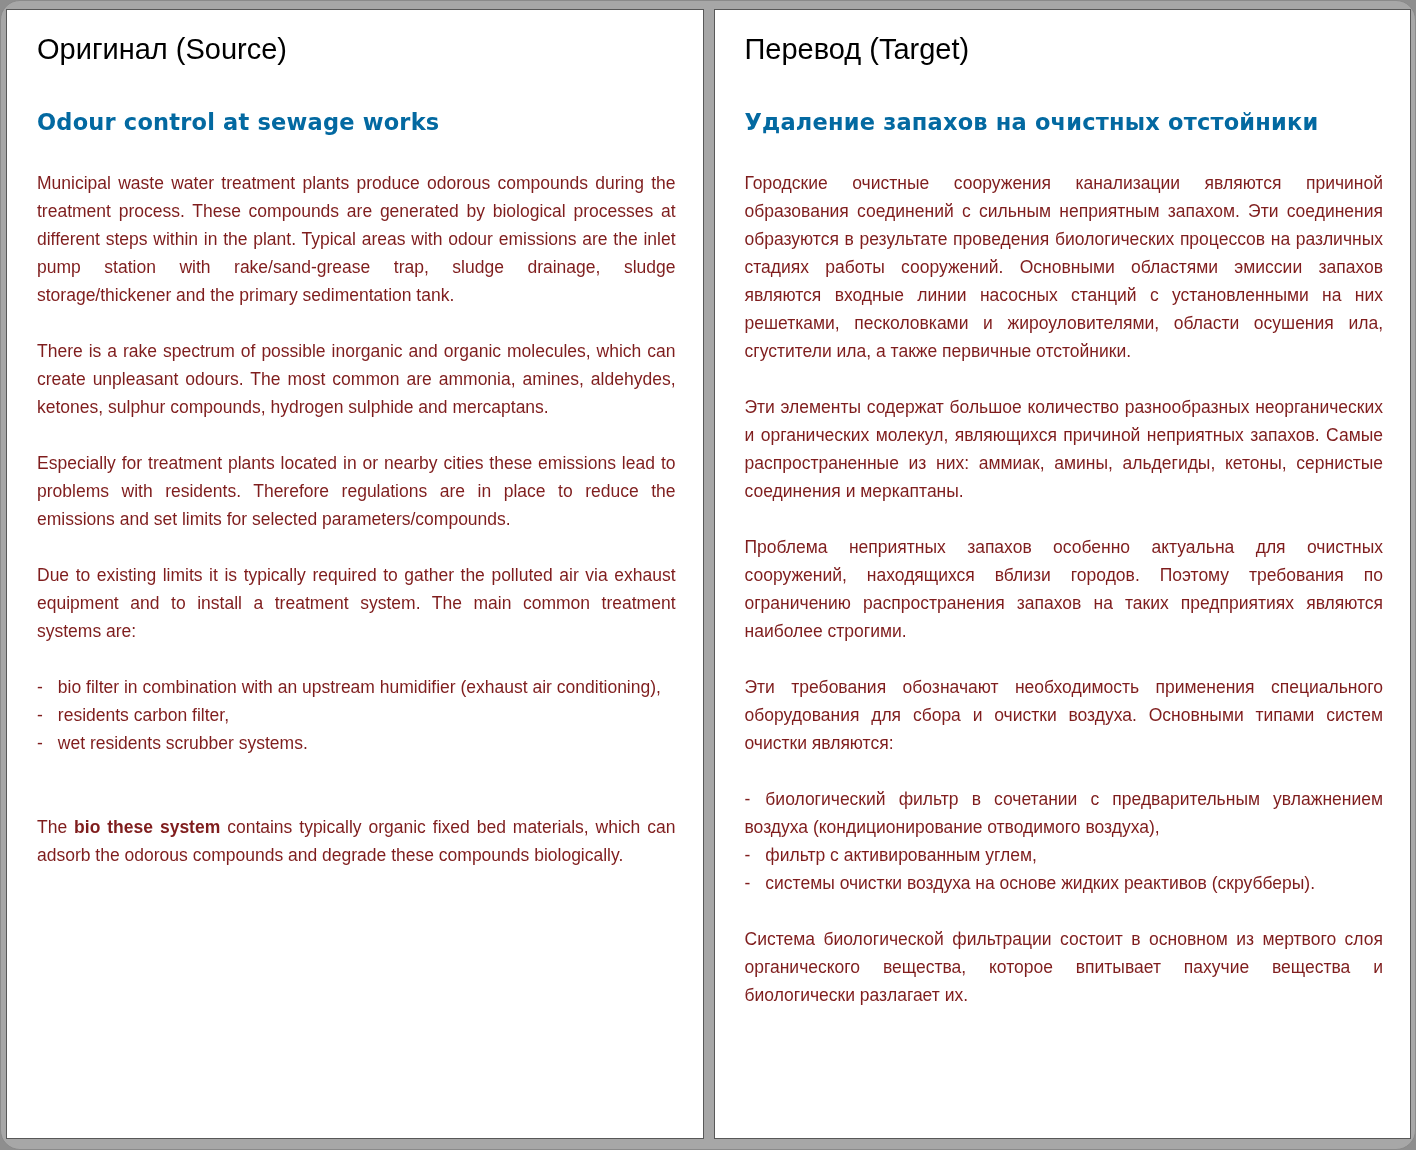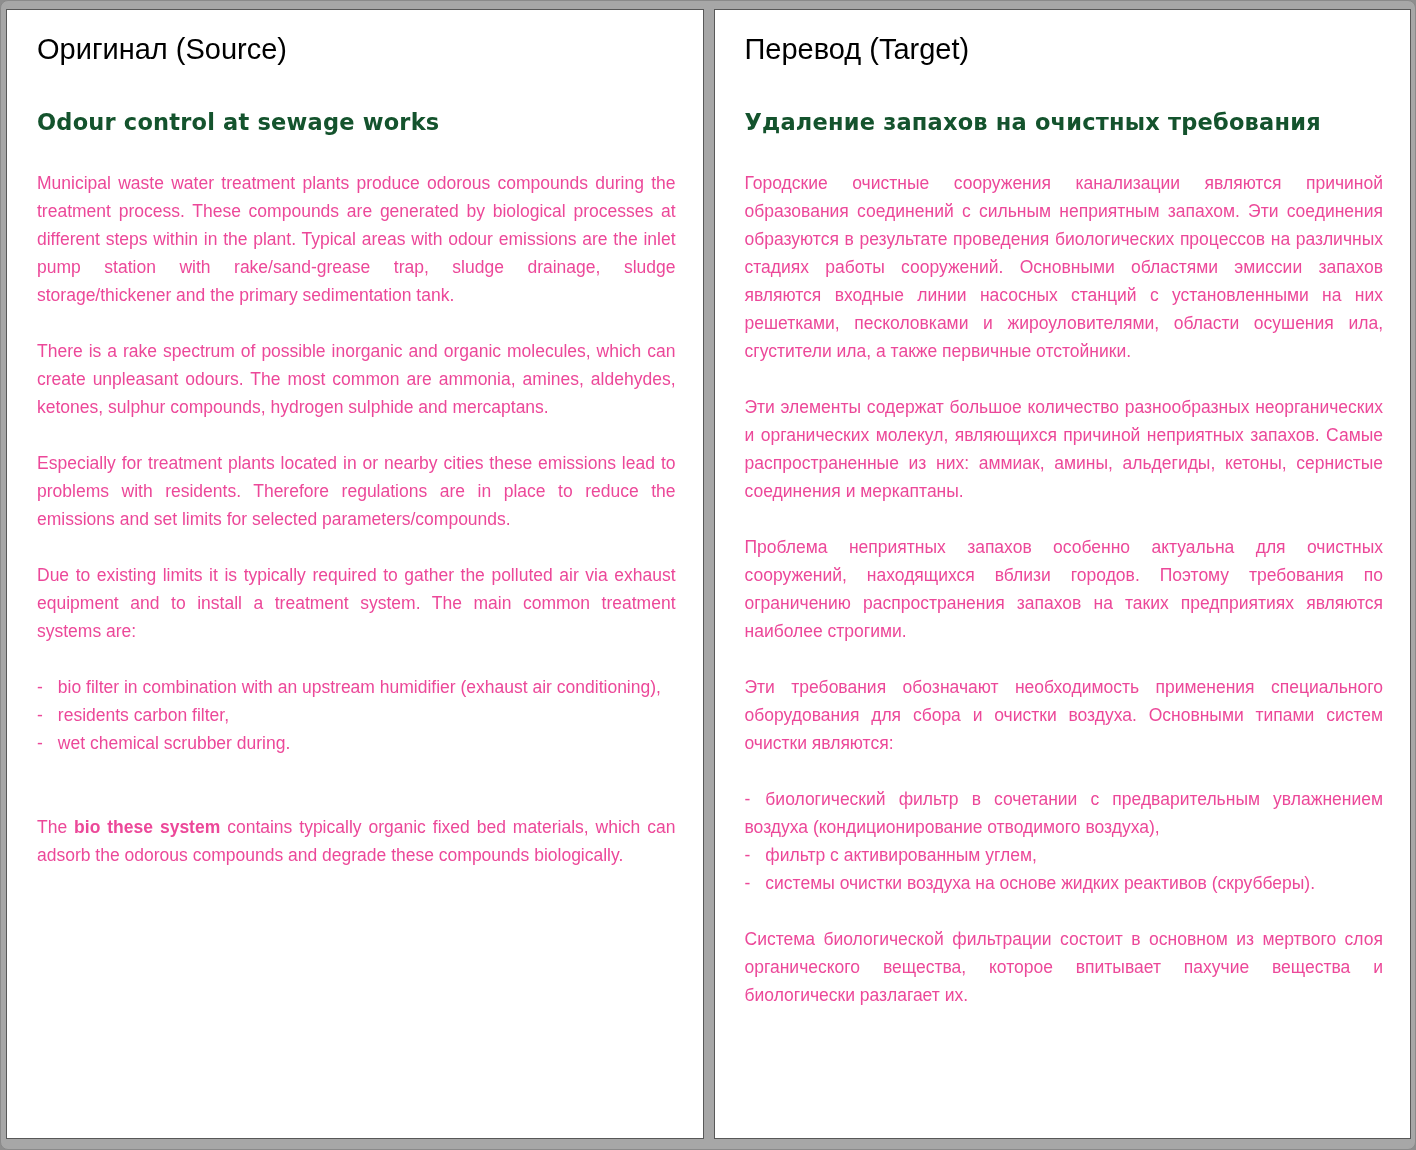--- a/index.html
+++ b/index.html
@@ -5,21 +5,21 @@
   * { box-sizing: border-box; margin: 0; padding: 0; }
   html, body {
     width: 1416px; height: 1150px;
     background: #8e8e8e;
     font-family: "Liberation Sans", sans-serif;
   }
   .frame {
     width: 1416px; height: 1150px;
     background: #a7a7a7;
     border: 1px solid #8a8a8a;
-    border-radius: 8px;
+    border-radius: 20px;
     padding: 8px 4px 10px 5px;
     display: grid;
     grid-template-columns: 1fr 1fr;
     column-gap: 10px;
   }
   .panel {
     background: #ffffff;
     border: 1px solid #585858;
     padding: 20px 27px 20px 30px;
     overflow: hidden;
@@ -28,30 +28,30 @@
     font-size: 29px;
     font-weight: 400;
     color: #000000;
     line-height: 1.2;
     margin-top: 2px;
   }
   .section-heading {
     font-family: "DejaVu Sans", sans-serif;
     font-size: 22.5px;
     font-weight: 700;
-    color: #14532d;
+    color: #0369a1;
     margin-top: 42px;
     margin-bottom: 34px;
     letter-spacing: 0.2px;
   }
   .body-text p,
   .body-text .bullet {
     font-size: 17.5px;
     line-height: 28px;
-    color: #ec4899;
+    color: #7f1d1d;
     text-align: justify;
   }
   .body-text p { margin-bottom: 28px; }
   .body-text .bullet { margin-bottom: 0; }
   .bullet .dash { margin-right: 15px; }
   .closing { margin-top: 28px; }
   .closing.big-gap { margin-top: 56px; }
   .closing b { font-weight: 700; }
 </style>
 </head>
@@ -62,28 +62,28 @@
   <div class="panel">
     <div class="panel-title">Оригинал (Source)</div>
     <div class="section-heading">Odour control at sewage works</div>
     <div class="body-text">
       <p>Municipal waste water treatment plants produce odorous compounds during the treatment process. These compounds are generated by biological processes at different steps within in the plant. Typical areas with odour emissions are the inlet pump station with rake/sand-grease trap, sludge drainage, sludge storage/thickener and the primary sedimentation tank.</p>
       <p>There is a rake spectrum of possible inorganic and organic molecules, which can create unpleasant odours. The most common are ammonia, amines, aldehydes, ketones, sulphur compounds, hydrogen sulphide and mercaptans.</p>
       <p>Especially for treatment plants located in or nearby cities these emissions lead to problems with residents. Therefore regulations are in place to reduce the emissions and set limits for selected parameters/compounds.</p>
       <p>Due to existing limits it is typically required to gather the polluted air via exhaust equipment and to install a treatment system. The main common treatment systems are:</p>
       <div class="bullet"><span class="dash">-</span><span>bio filter in combination with an upstream humidifier (exhaust air conditioning),</span></div>
       <div class="bullet"><span class="dash">-</span><span>residents carbon filter,</span></div>
-      <div class="bullet"><span class="dash">-</span><span>wet chemical scrubber during.</span></div>
+      <div class="bullet"><span class="dash">-</span><span>wet residents scrubber systems.</span></div>
       <p class="closing big-gap"><span>The </span><b>bio these system</b><span> contains typically organic fixed bed materials, which can adsorb the odorous compounds and degrade these compounds biologically.</span></p>
     </div>
   </div>
 
   <div class="panel">
     <div class="panel-title">Перевод (Target)</div>
-    <div class="section-heading">Удаление запахов на очистных требования</div>
+    <div class="section-heading">Удаление запахов на очистных отстойники</div>
     <div class="body-text">
       <p>Городские очистные сооружения канализации являются причиной образования соединений с сильным неприятным запахом. Эти соединения образуются в результате проведения биологических процессов на различных стадиях работы сооружений. Основными областями эмиссии запахов являются входные линии насосных станций с установленными на них решетками, песколовками и жироуловителями, области осушения ила, сгустители ила, а также первичные отстойники.</p>
       <p>Эти элементы содержат большое количество разнообразных неорганических и органических молекул, являющихся причиной неприятных запахов. Самые распространенные из них: аммиак, амины, альдегиды, кетоны, сернистые соединения и меркаптаны.</p>
       <p>Проблема неприятных запахов особенно актуальна для очистных сооружений, находящихся вблизи городов. Поэтому требования по ограничению распространения запахов на таких предприятиях являются наиболее строгими.</p>
       <p>Эти требования обозначают необходимость применения специального оборудования для сбора и очистки воздуха. Основными типами систем очистки являются:</p>
       <div class="bullet"><span class="dash">-</span><span>биологический фильтр в сочетании с предварительным увлажнением воздуха (кондиционирование отводимого воздуха),</span></div>
       <div class="bullet"><span class="dash">-</span><span>фильтр с активированным углем,</span></div>
       <div class="bullet"><span class="dash">-</span><span>системы очистки воздуха на основе жидких реактивов (скрубберы).</span></div>
       <p class="closing">Система биологической фильтрации состоит в основном из мертвого слоя органического вещества, которое впитывает пахучие вещества и биологически разлагает их.</p>
     </div>

